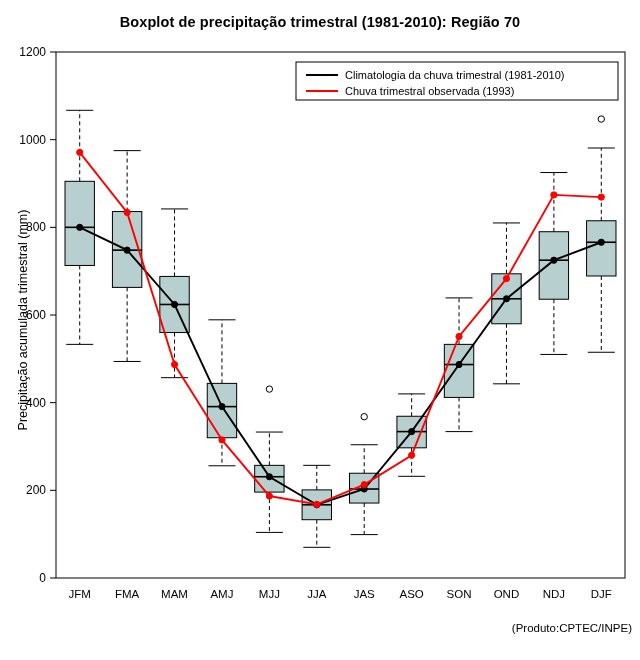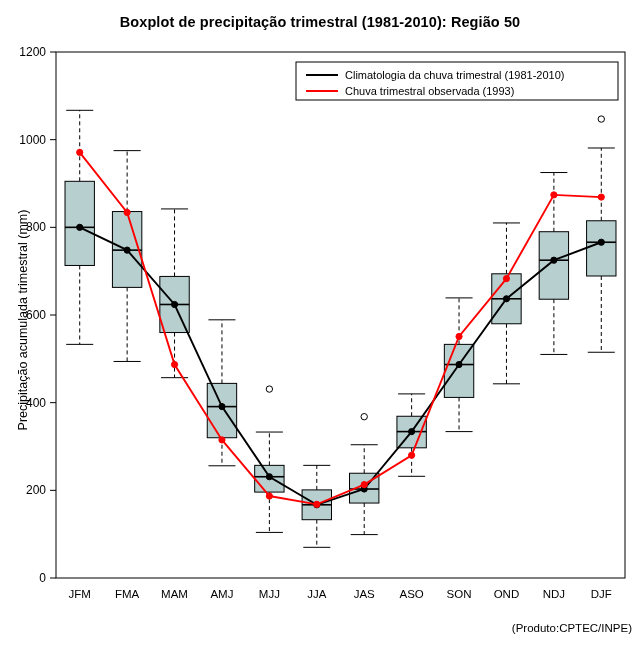--- a/index.html
+++ b/index.html
@@ -57,21 +57,21 @@
     top: 622px;
     font-size: 11.5px;
   }
   svg { display: block; }
   text { font-family: "Liberation Sans", sans-serif; }
 </style>
 </head>
 <body>
 
 <div id="chart-root">
-  <div class="chart-title">Boxplot de precipitação trimestral (1981-2010): Região 50</div>
+  <div class="chart-title">Boxplot de precipitação trimestral (1981-2010): Região 70</div>
   <div class="ylabel">Precipitação acumulada trimestral (mm)</div>
   <div class="credit">(Produto:CPTEC/INPE)</div>
   <svg id="plot" width="640" height="660">
       <rect x="56" y="52" width="569" height="526" fill="none" stroke="#000" stroke-width="1"></rect>
       <line x1="50" y1="578" x2="56" y2="578" stroke="#000" stroke-width="1"></line>
       <text x="46" y="582" text-anchor="end" font-size="12" fill="#000">0</text>
       <line x1="50" y1="490.33333333333337" x2="56" y2="490.33333333333337" stroke="#000" stroke-width="1"></line>
       <text x="46" y="494.33333333333337" text-anchor="end" font-size="12" fill="#000">200</text>
       <line x1="50" y1="402.6666666666667" x2="56" y2="402.6666666666667" stroke="#000" stroke-width="1"></line>
       <text x="46" y="406.6666666666667" text-anchor="end" font-size="12" fill="#000">400</text>

